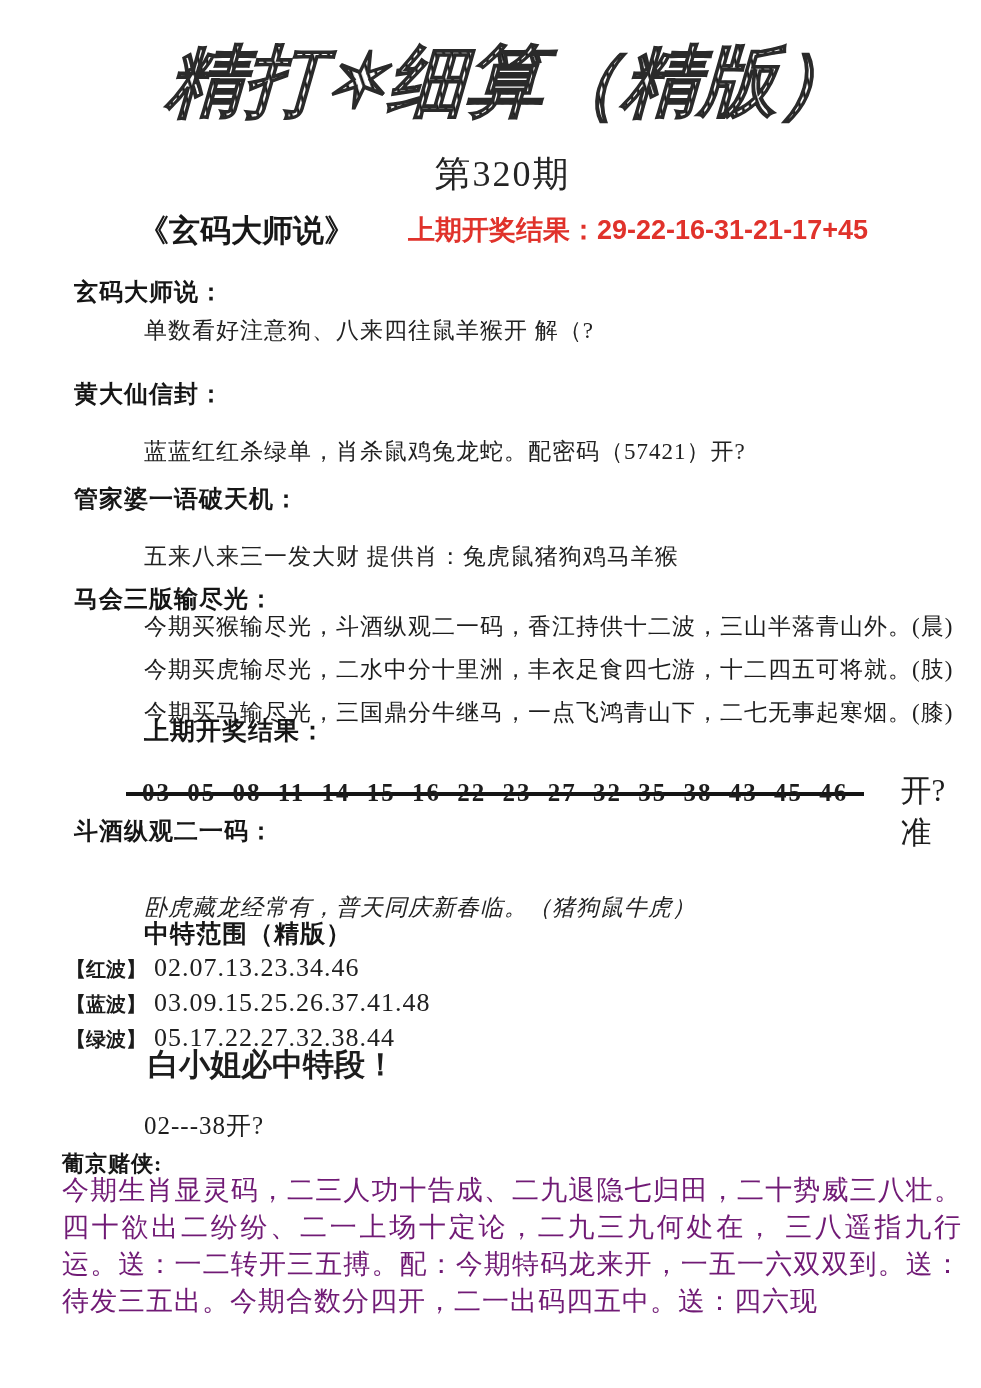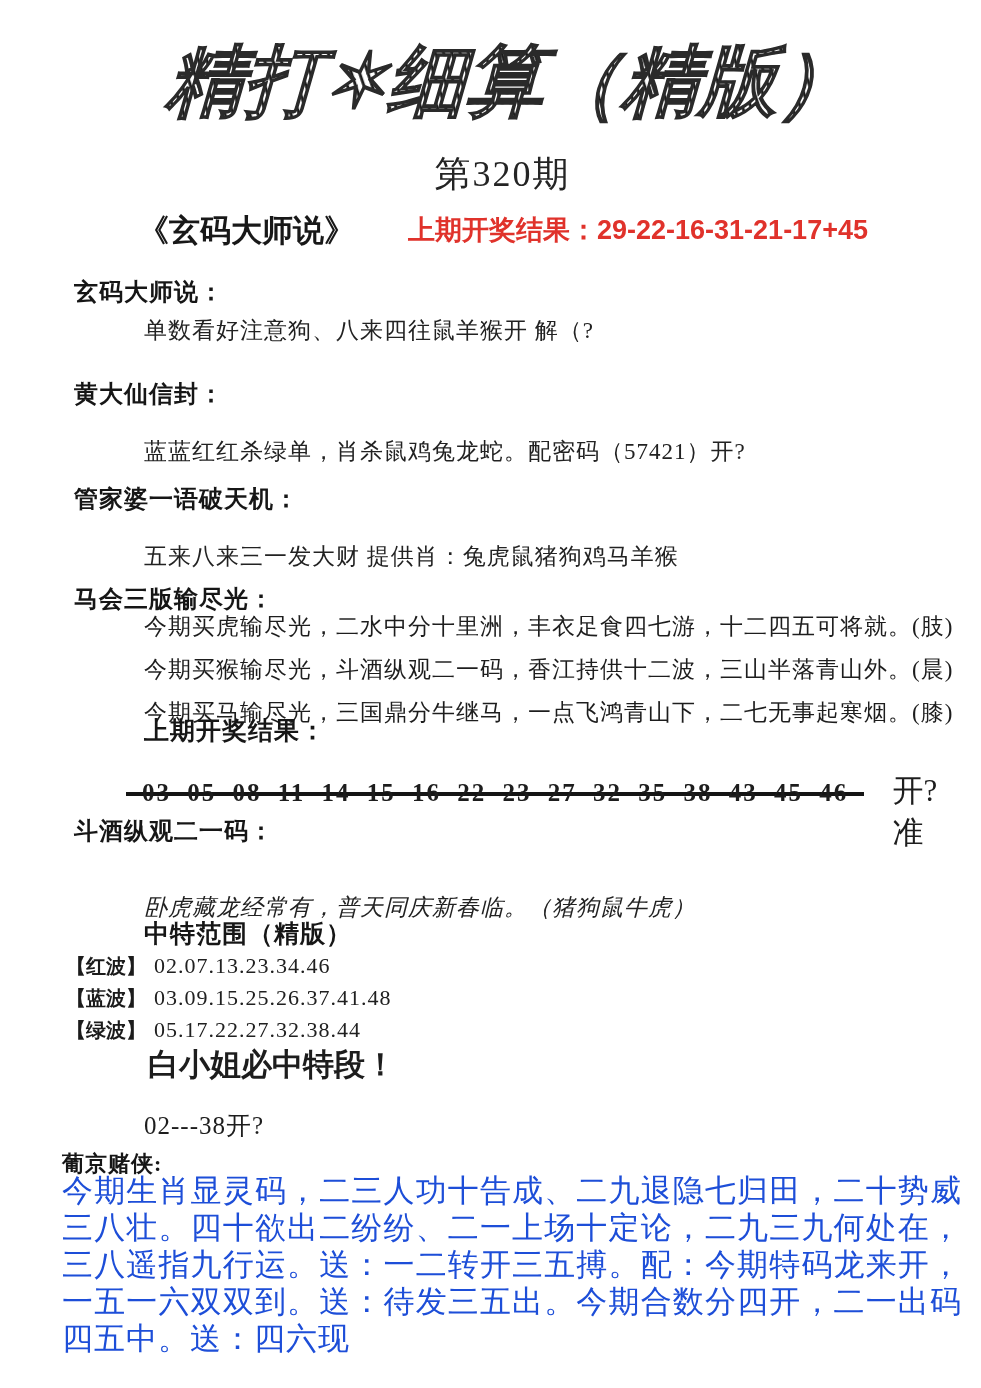--- a/index.html
+++ b/index.html
@@ -27,42 +27,42 @@
   .h-huang    { left: 74px;  top: 378px; }
   .c-huang    { left: 144px; top: 436px; }
   .h-guan     { left: 74px;  top: 483px; }
   .c-guan     { left: 144px; top: 541px; }
 
   .h-mahui    { left: 74px;  top: 583px; }
   .mahui-lines { left: 144px; top: 611px; }
   .mahui-lines div { font-size: 23px; letter-spacing: 1px; margin-bottom: 12px; white-space: nowrap; }
   .sub-mahui  { left: 144px; top: 714px; font-size: 25px; }
 
-  .strike-row { left: 126px; top: 770px; display: flex; align-items: baseline; }
+  .strike-row { left: 126px; top: 770px; display: flex; align-items: baseline; gap: 8px; }
   .strike-nums { font-size: 25px; font-weight: bold; letter-spacing: 2px; word-spacing: 8px;
                  padding: 0 16px; white-space: nowrap;
                  background: linear-gradient(#151515,#151515) 0 56% / 100% 4px no-repeat; }
   .strike-suffix { font-size: 31px; margin-left: 28px; word-spacing: 10px; }
 
   .h-jiulong  { left: 74px;  top: 815px; }
   .c-jiulong  { left: 144px; top: 892px; font-style: italic; }
   .h-zhongte  { left: 144px; top: 917px; font-size: 25px; }
 
   .waves { left: 66px; top: 953px; }
   .wave-row { display: flex; align-items: baseline; margin-bottom: 5px; }
   .wave-label { font-size: 20px; font-weight: bold; width: 88px; letter-spacing: 0; color: #1b1b1b; }
-  .wave-nums { font-size: 22px; letter-spacing: 1px; color: #202020; }
+  .wave-nums { font-size: 26px; letter-spacing: 1px; color: #202020; }
 
   .zhongte-footer { left: 148px; top: 1044px; font-size: 31px; font-weight: bold; }
 
   .teduan { left: 144px; top: 1109px; font-size: 25px; letter-spacing: 1px; }
 
   .h-pujing { left: 62px; top: 1149px; font-size: 22px; }
-  .c-pujing { left: 62px; top: 1172px; width: 900px; font-size: 31px;
-              line-height: 37px; letter-spacing: 1px; text-align: justify; color: #1d4ed8; font-family: Liberation Serif, serif; }
+  .c-pujing { left: 62px; top: 1172px; width: 900px; font-size: 27px;
+              line-height: 37px; letter-spacing: 1px; text-align: justify; color: #701a75; font-family: Liberation Serif, serif; }
 </style>
 </head>
 <body>
 
 <div class="abs logo-wrap">
   <svg width="700" height="150" viewBox="0 0 700 150">
     <defs>
       <pattern id="hatch" width="7" height="7" patternUnits="userSpaceOnUse" patternTransform="rotate(-32)">
         <rect width="7" height="7" fill="#ffffff"></rect>
         <line x1="1.5" y1="0" x2="1.5" y2="7" stroke="#1c1c1c" stroke-width="2.6"></line>
@@ -85,22 +85,22 @@
 <div class="abs content c-xuanma">单数看好注意狗、八来四往鼠羊猴开 解（?</div>
 
 <div class="abs heading h-huang">黄大仙信封：</div>
 <div class="abs content c-huang">蓝蓝红红杀绿单，肖杀鼠鸡兔龙蛇。配密码（57421）开?</div>
 
 <div class="abs heading h-guan">管家婆一语破天机：</div>
 <div class="abs content c-guan">五来八来三一发大财 提供肖：兔虎鼠猪狗鸡马羊猴</div>
 
 <div class="abs heading h-mahui">马会三版输尽光：</div>
 <div class="abs mahui-lines">
+  <div>今期买猴输尽光，斗酒纵观二一码，香江持供十二波，三山半落青山外。(晨)</div>
   <div>今期买虎输尽光，二水中分十里洲，丰衣足食四七游，十二四五可将就。(肢)</div>
-  <div>今期买猴输尽光，斗酒纵观二一码，香江持供十二波，三山半落青山外。(晨)</div>
   <div>今期买马输尽光，三国鼎分牛继马，一点飞鸿青山下，二七无事起寒烟。(膝)</div>
 </div>
 <div class="abs heading sub-mahui">上期开奖结果：</div>
 
 <div class="abs strike-row">
   <span class="strike-nums">03 05 08 11 14 15 16 22 23 27 32 35 38 43 45 46</span>
   <span class="strike-suffix">开? 准</span>
 </div>
 
 <div class="abs heading h-jiulong">斗酒纵观二一码：</div>

